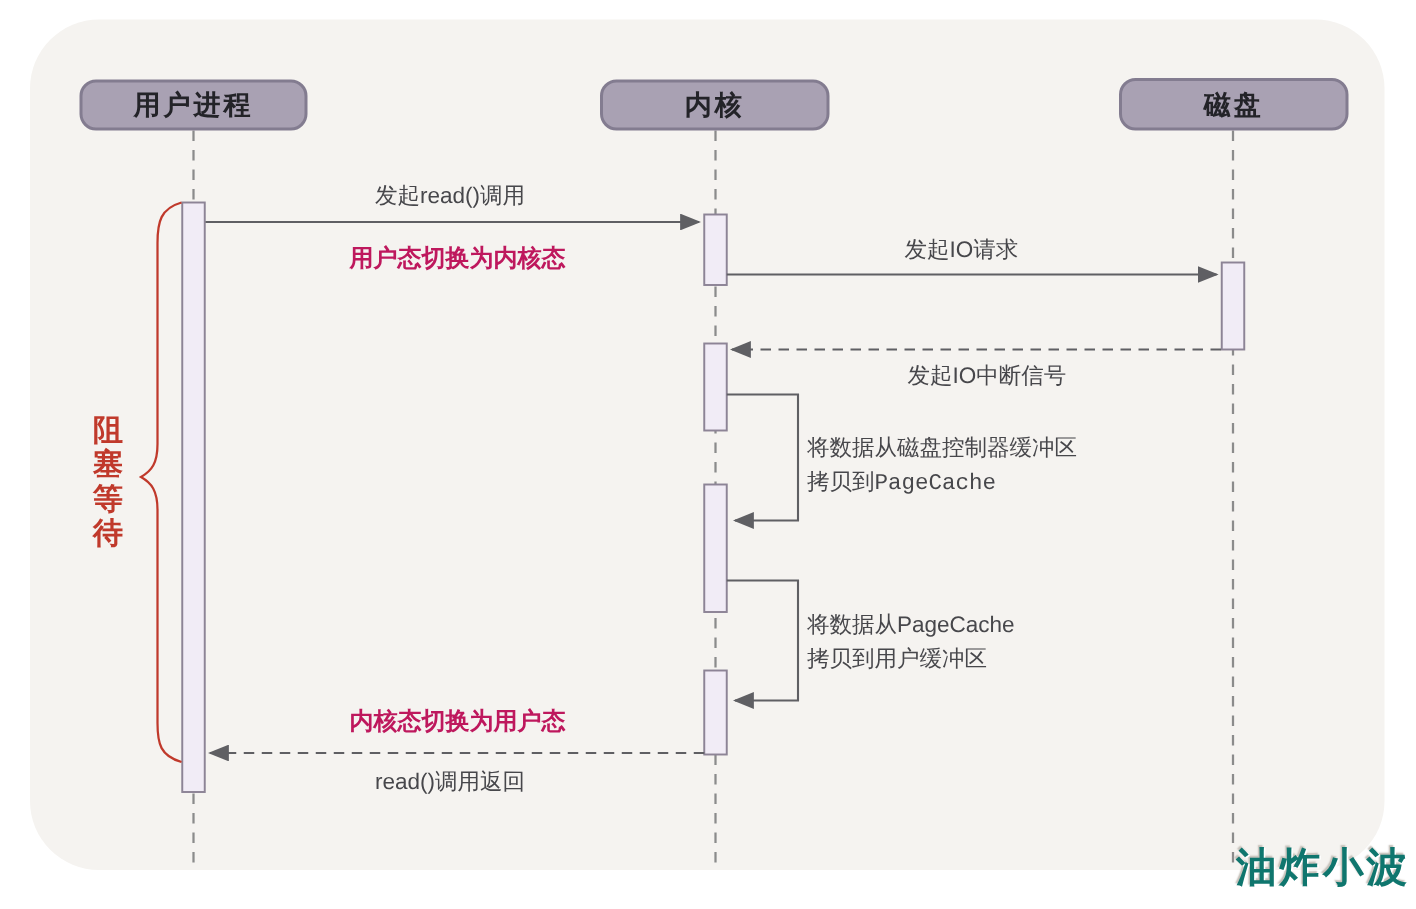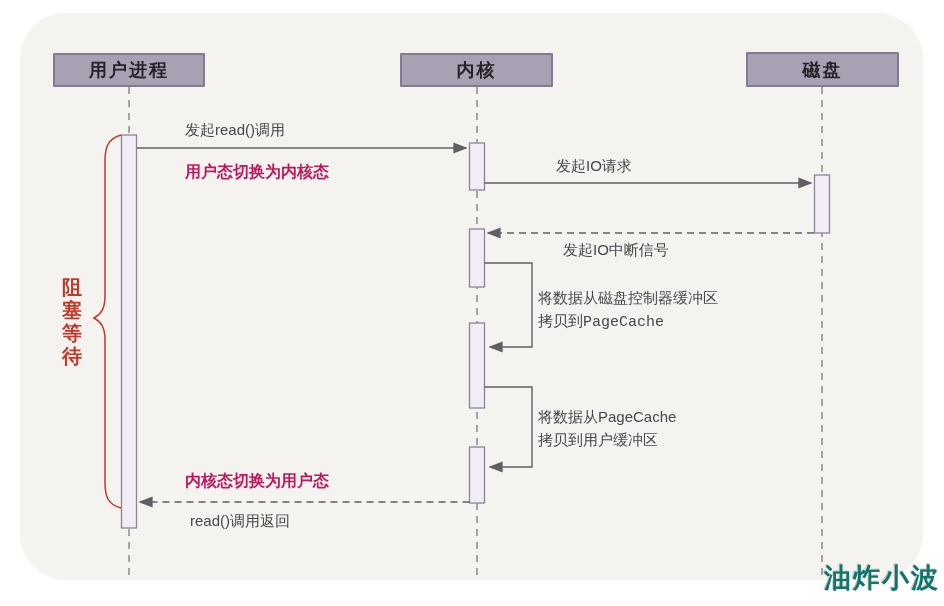--- a/index.html
+++ b/index.html
@@ -3,26 +3,26 @@
 <meta charset="utf-8">
 <style>
   html,body{margin:0;padding:0;background:#ffffff;width:944px;height:606px;overflow:hidden;
     font-family:"Liberation Sans","DejaVu Sans",sans-serif;}
   .stage{position:relative;width:944px;height:606px;background:#ffffff;}
   .card{position:absolute;left:20px;top:13px;width:903px;height:567px;border-radius:46px;
     background:#f5f3f0;}
   .layer{position:absolute;left:0;top:0;width:944px;height:606px;pointer-events:none;}
   .actor{position:absolute;height:34px;background:#a9a1b3;border:2px solid #837c90;
     box-sizing:border-box;display:flex;align-items:center;justify-content:center;
-    color:#232328;font-weight:bold;font-size:18px;letter-spacing:2px;border-radius:1px;}
+    color:#232328;font-weight:bold;font-size:18px;letter-spacing:2px;border-radius:11px;}
   .actor-user{left:53px;top:53px;width:152px;}
   .actor-kernel{left:400px;top:53px;width:153px;}
   .actor-disk{left:746px;top:52px;width:153px;height:35px;}
   .lbl{position:absolute;font-size:15px;color:#47474b;white-space:pre-line;}
-  .lbl.center{text-align:left;}
+  .lbl.center{text-align:center;}
   .lbl.red{color:#be185d;font-weight:bold;font-size:16px;}
   .lbl-read-call{left:185px;top:121px;width:230px;}
   .lbl-to-kernel{left:185px;top:162px;width:240px;}
   .lbl-io-request{left:556px;top:157px;width:170px;}
   .lbl-io-interrupt{left:563px;top:241px;width:190px;}
   .lbl-copy1{left:538px;top:288px;width:240px;line-height:23px;font-family:Liberation Mono, monospace;}
   .lbl-copy2{left:538px;top:405px;width:240px;line-height:23px;}
   .lbl-to-user{left:185px;top:471px;width:240px;}
   .lbl-read-return{left:190px;top:512px;width:220px;}
   .lbl-blocking{left:60px;top:276px;width:24px;font-size:20px;font-weight:bold;color:#c0392b;

